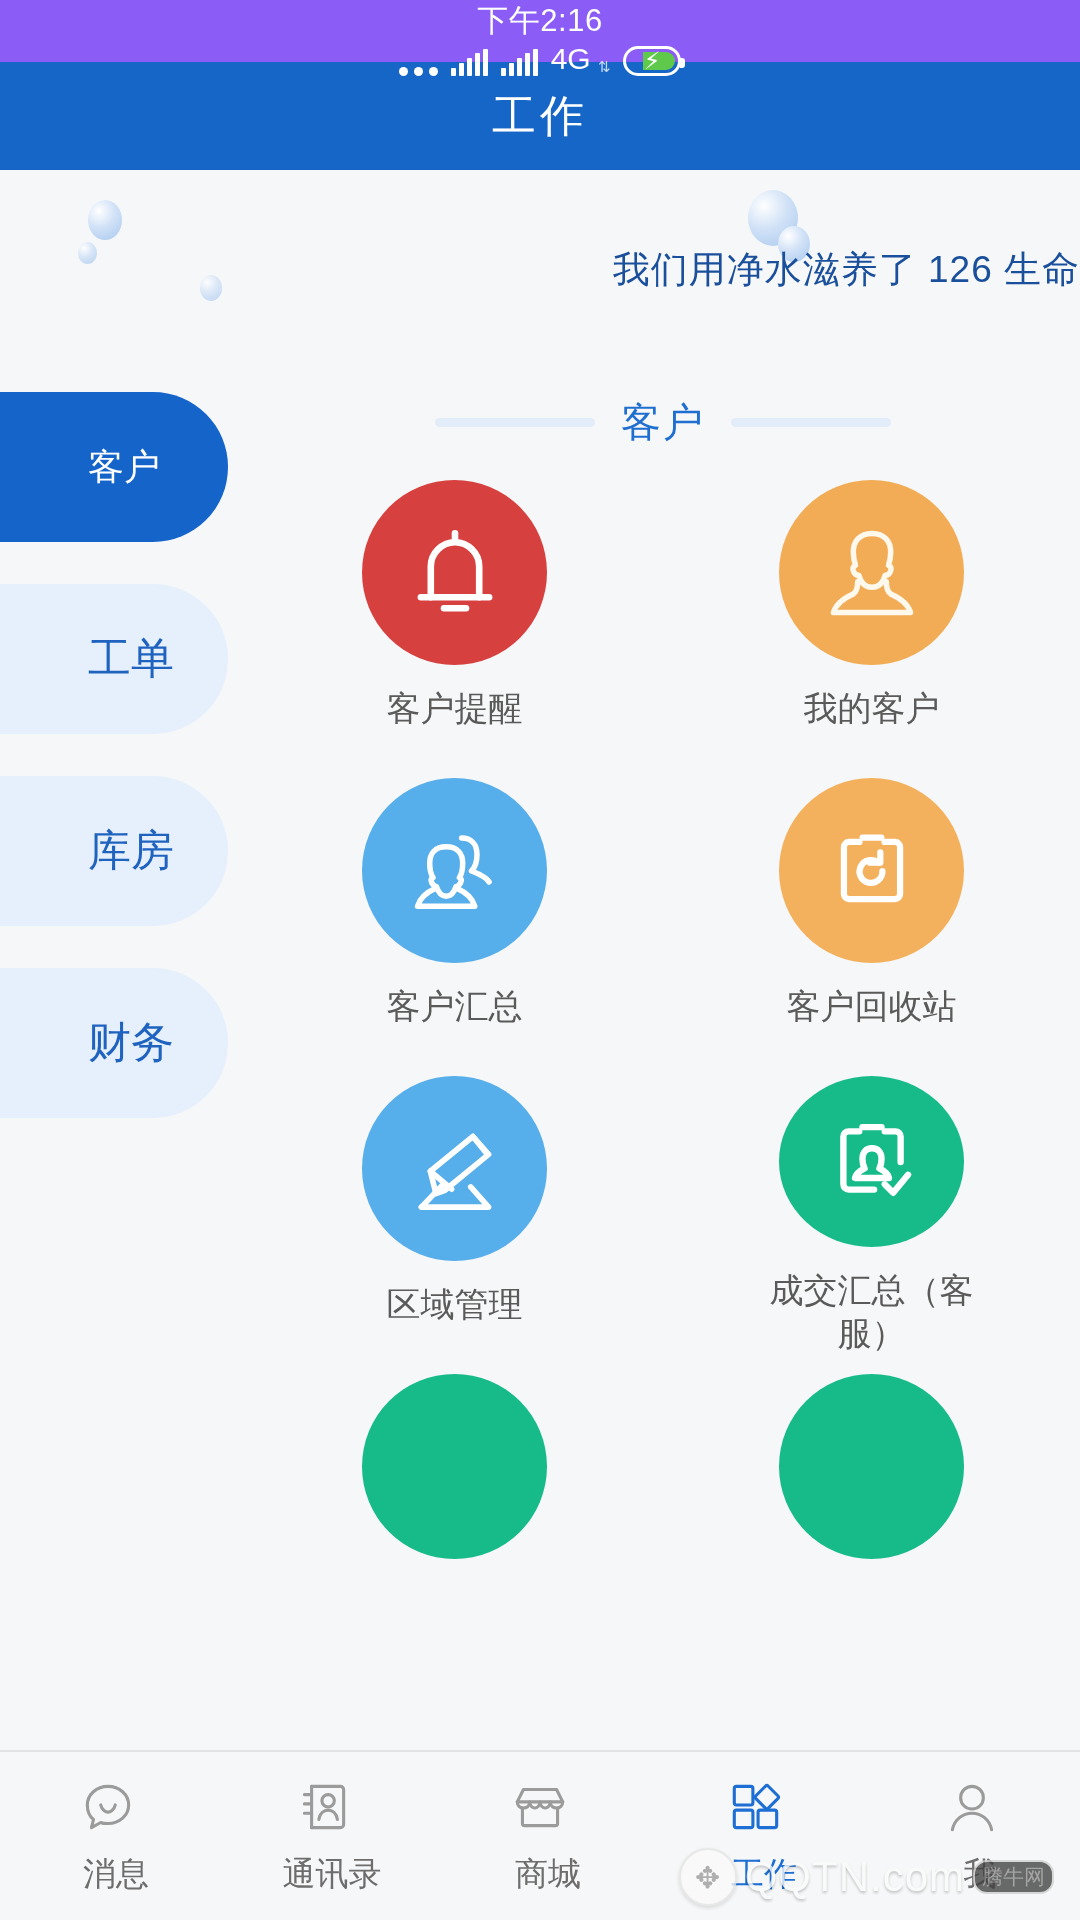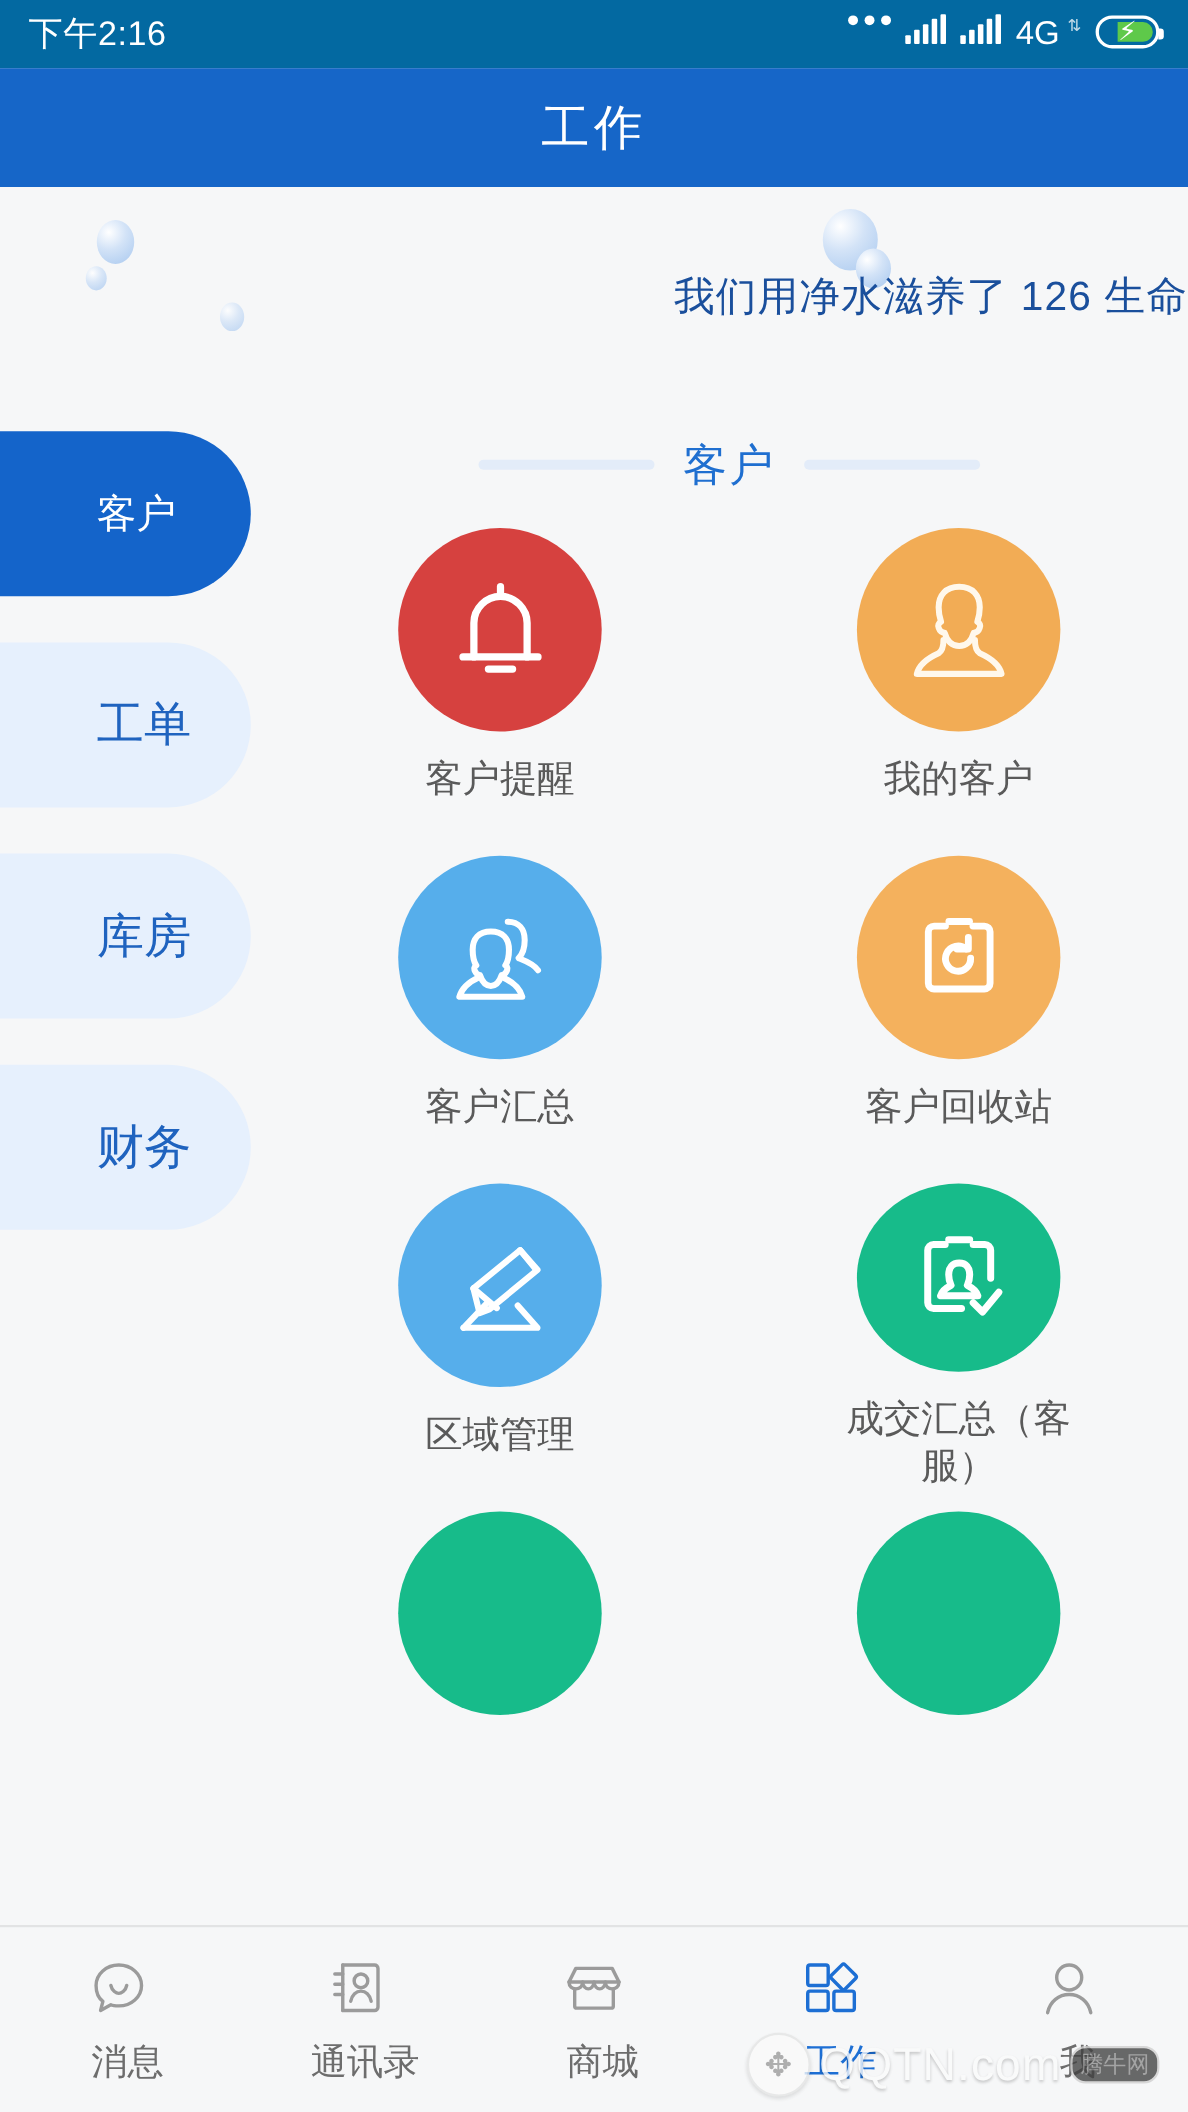--- a/index.html
+++ b/index.html
@@ -6,26 +6,27 @@
   html,body{ width:1080px; height:1920px; }
   body{
     font-family:"Liberation Sans","DejaVu Sans",sans-serif;
     background:#f6f7f8;
     overflow:hidden;
     position:relative;
   }
 
   
   .statusbar{
-    height:62px; background:#0369a1; color:#fff;
+    height:62px; background:#8b5cf6; color:#fff;
     display:flex; align-items:center; justify-content:space-between;
     padding:0 26px;
+    flex-direction:column;
   }
   .sb-time{ font-size:31px; letter-spacing:.5px; }
-  .sb-right{ display:flex; align-items:flex-start; gap:13px; }
+  .sb-right{ display:flex; align-items:flex-end; gap:13px; }
   .dots{ display:flex; gap:6px; align-items:center; }
   .dots i{ width:9px; height:9px; border-radius:50%; background:#fff; display:block; }
   .sig{ display:flex; align-items:flex-end; gap:3px; height:26px; }
   .sig i{ width:5px; background:#fff; display:block; border-radius:1px; }
   .sig i:nth-child(1){ height:8px; }
   .sig i:nth-child(2){ height:13px; }
   .sig i:nth-child(3){ height:18px; }
   .sig i:nth-child(4){ height:23px; }
   .sig i:nth-child(5){ height:27px; }
   .net{ font-size:30px; font-weight:400; }

